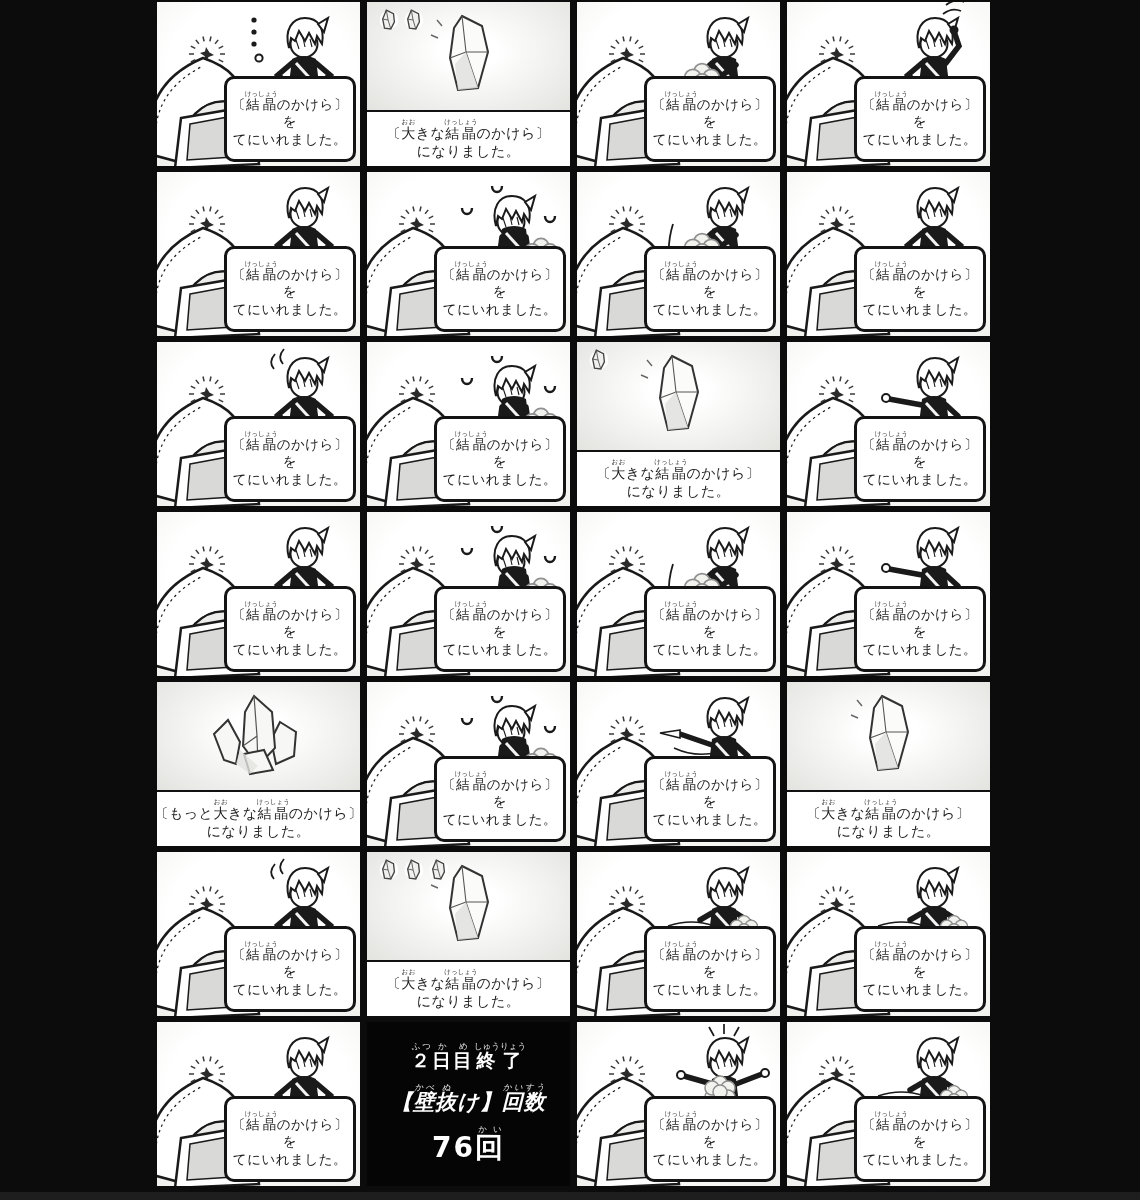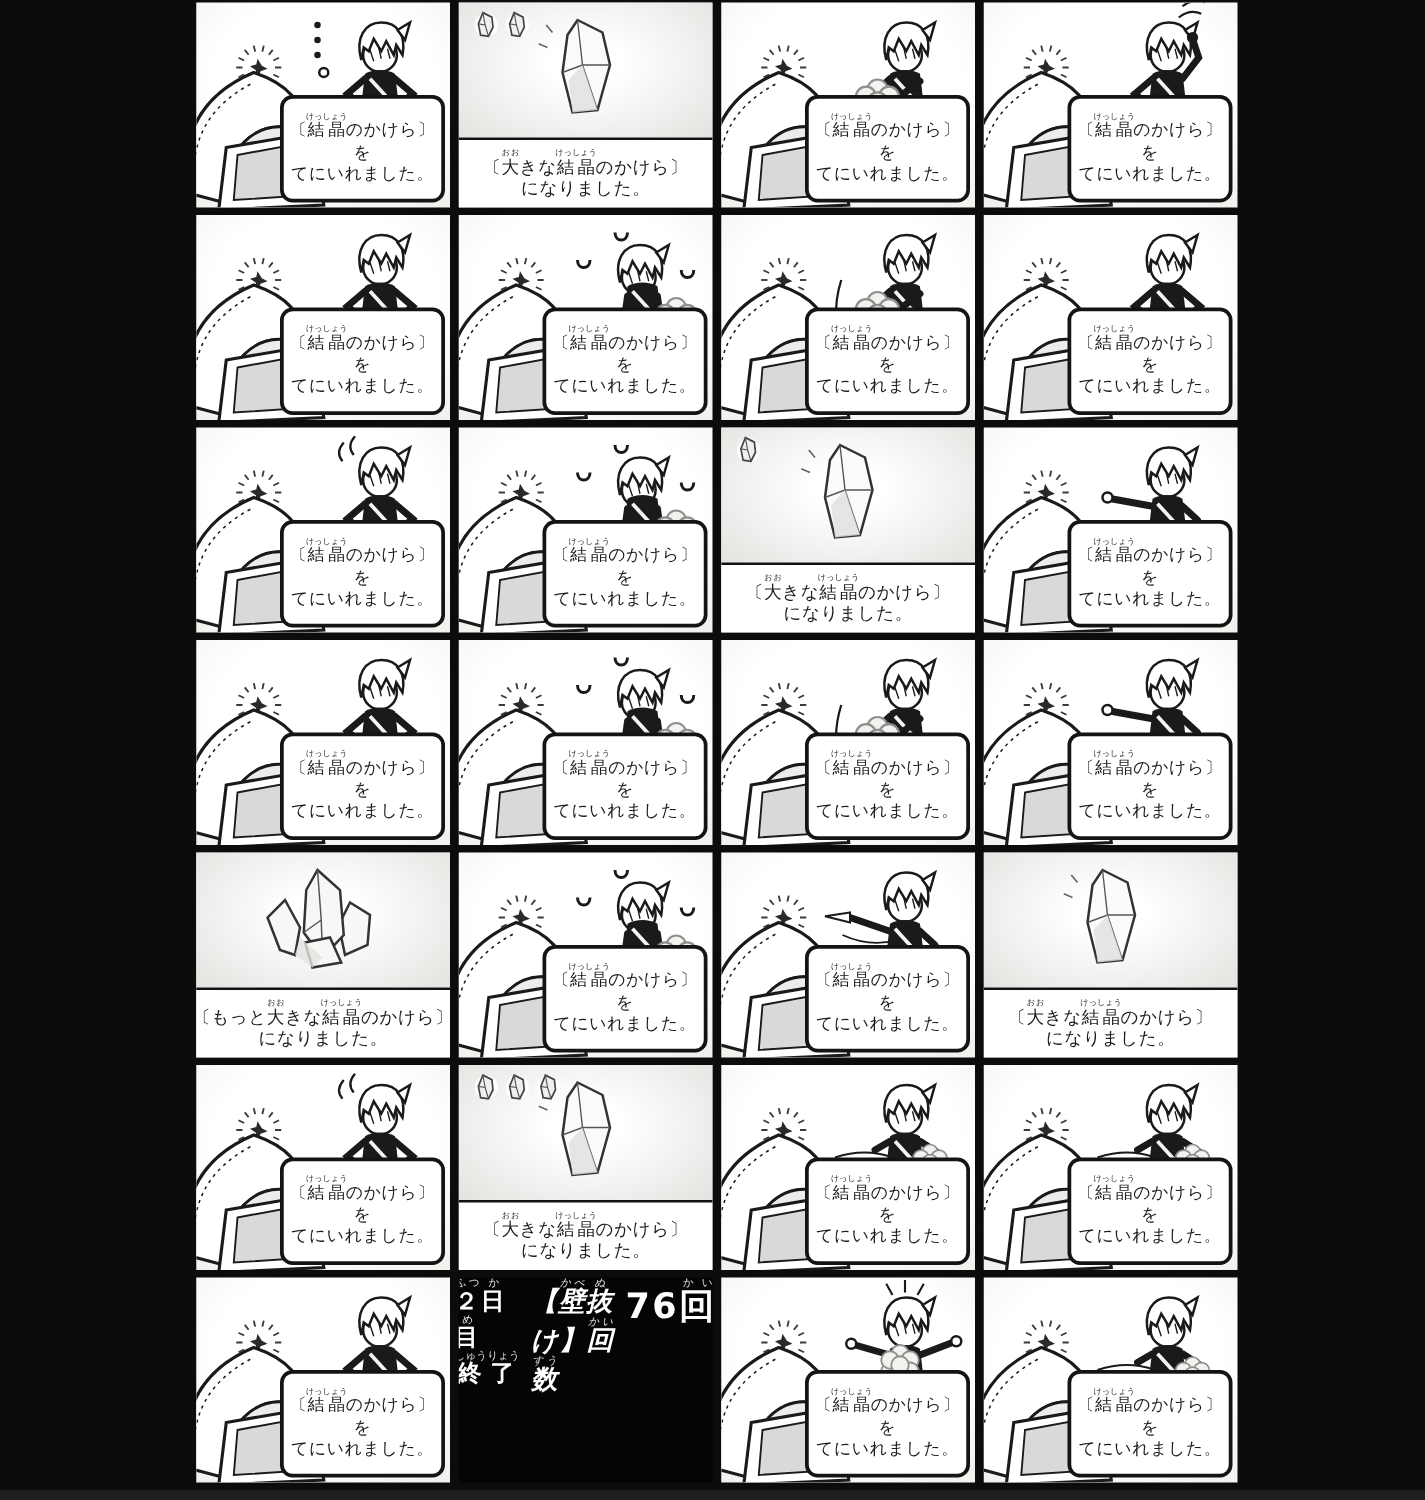--- a/index.html
+++ b/index.html
@@ -18,21 +18,21 @@
   ruby rt{font-size:6.5px;letter-spacing:0;color:#2a2a2a;}
   
   .panel.crystal{display:flex;flex-direction:column;background:#fff;}
   .cr-art{position:relative;flex:1;
           background:radial-gradient(ellipse 120% 140% at 50% 45%,#ffffff 12%,#e4e4e1 55%,#bebebb 100%);
           border-bottom:2.5px solid #111;}
   .cr-art svg{position:absolute;inset:0;width:100%;height:100%;}
   .cr-cap{height:54px;background:#fff;display:flex;flex-direction:column;align-items:center;
           justify-content:center;text-align:center;color:#1c1c1c;font-size:14px;line-height:1.25;letter-spacing:.5px;}
   
-  .panel.end{background:#050505;display:flex;flex-direction:row;align-items:flex-start;
+  .panel.end{background:#050505;display:flex;flex-direction:column;align-items:center;
              justify-content:center;color:#fff;font-weight:bold;gap:9px;}
   .panel.end ruby rt{font-size:8.5px;color:#e8e8e8;font-weight:normal;}
   .end-l1{font-size:19px;letter-spacing:2px;}
   .end-l2{font-size:21px;letter-spacing:1px;font-style:italic;}
   .end-l3{font-size:28px;letter-spacing:2px;}
   .bottom-edge{position:absolute;left:0;right:0;bottom:0;height:8px;background:#1e1e1e;}
 </style>
 </head>
 <body>
 

